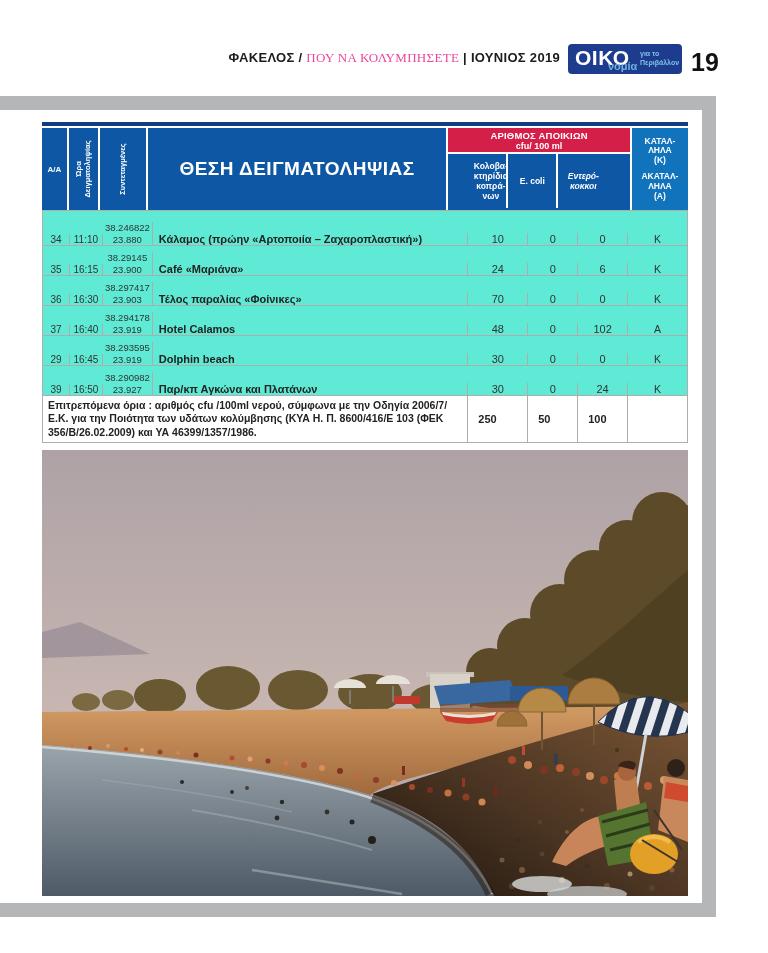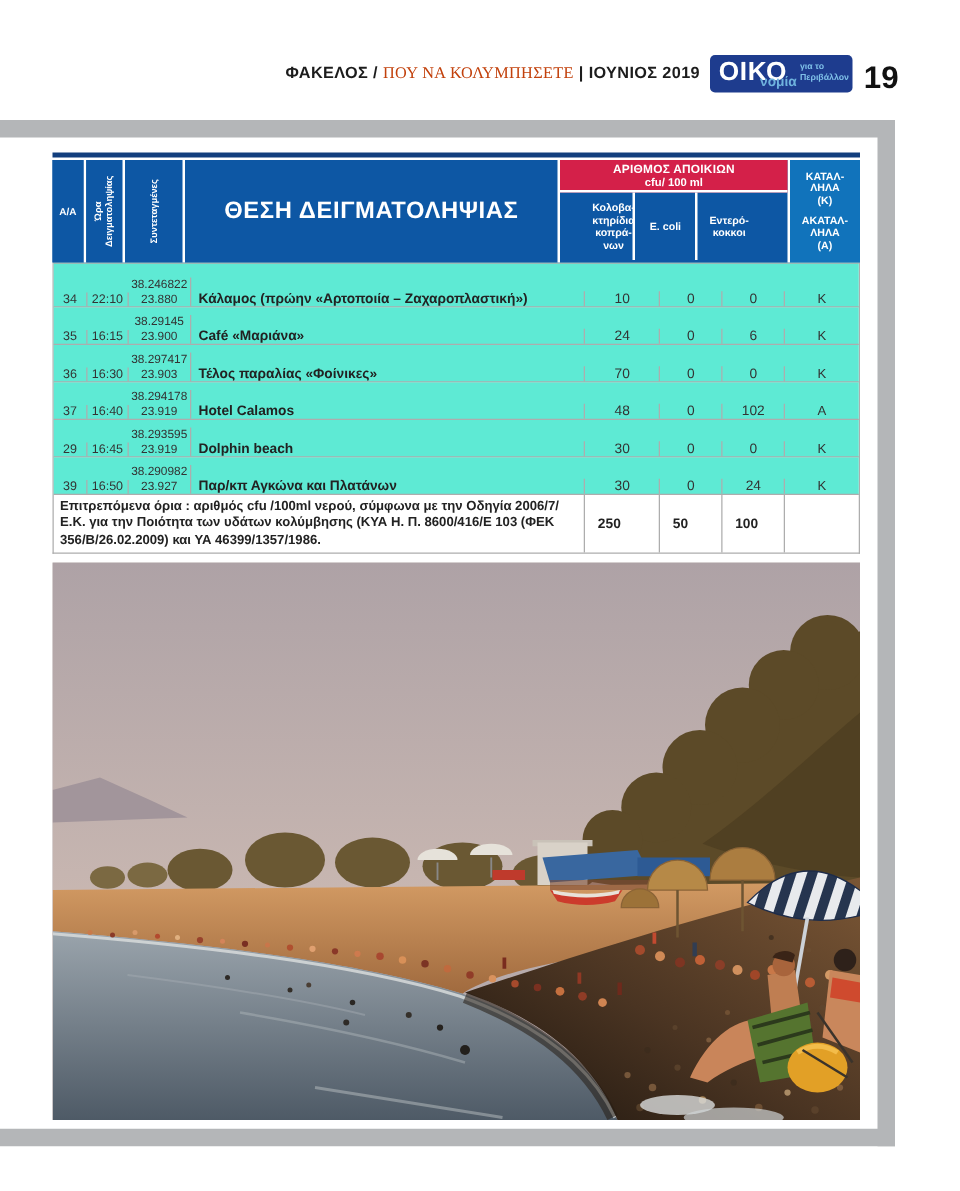--- a/index.html
+++ b/index.html
@@ -3,21 +3,21 @@
 <meta charset="utf-8">
 <style>
   html,body{margin:0;padding:0;background:#fff;}
   body{width:768px;height:953px;position:relative;overflow:hidden;
        font-family:"Liberation Sans",sans-serif;-webkit-font-smoothing:antialiased;}
 
   
   .masthead-text{position:absolute;top:50px;left:0;width:560px;text-align:right;
      font-size:13px;color:#1c1c1c;letter-spacing:.3px;white-space:nowrap;}
   .masthead-text .b{font-weight:bold;}
-  .masthead-text .serif{font-family:"Liberation Serif",serif;color:#c2410c;}
+  .masthead-text .serif{font-family:"Liberation Serif",serif;color:#ec4899;}
   .logo{position:absolute;left:568px;top:44px;width:114px;height:30px;background:#1e3c8e;
      border-radius:4px;}
   .logo .main{position:absolute;left:7px;top:2px;font-size:21px;font-weight:bold;color:#ffffff;letter-spacing:.5px;}
   .logo .sub{position:absolute;left:40px;top:16px;font-size:11px;font-weight:bold;color:#6fb3de;}
   .logo .tag{position:absolute;left:72px;top:6px;font-size:7px;line-height:8.5px;font-weight:bold;color:#7fc0e8;text-align:left;}
   .pagenum{position:absolute;left:691px;top:48px;font-size:25px;font-weight:bold;color:#111;}
 
   
   .bar{position:absolute;background:#b4b6b8;}
   .bar.top{left:0;top:96px;width:716px;height:14px;}
@@ -45,21 +45,21 @@
   .rot{position:absolute;left:50%;top:50%;transform:translate(-50%,-50%) rotate(-90deg);
        font-size:7.5px;font-weight:bold;line-height:1.25;text-align:center;white-space:pre-line;width:78px;}
   .redband{height:26px;background:#d42049;border-bottom:2px solid #fff;
            display:flex;flex-direction:column;align-items:center;justify-content:center;
            font-weight:bold;}
   .redband .l1{font-size:9.5px;letter-spacing:.2px;}
   .redband .l2{font-size:9px;}
   .sublabels{display:flex;height:54px;}
   .sublabels .sub{border-right:2px solid #fff;display:flex;align-items:center;justify-content:center;
        font-size:8.5px;font-weight:bold;text-align:center;line-height:1.2;white-space:pre-line;}
-  .sublabels .sub:last-child{border-right:none;}
+  .sublabels .sub:last-child{border-right:none;font-style:italic;}
   .sub.colo{width:60px;padding-left:27px;}
   .sub.ecoli{width:50px;}
   .sub.entero{width:50px;}
 
   .tbody{border-left:1px solid #adadad;border-right:1px solid #adadad;}
   .row{display:flex;min-height:30px;border-bottom:1px solid #adadad;align-items:flex-end;background:#5eead4;}
   .row:first-child{min-height:36px;border-top:1px solid #adadad;}
   .cell{border-right:1px solid #adadad;display:flex;align-items:center;justify-content:center;
         color:#333;font-size:10px;}
   .cell:last-child{border-right:none;}
@@ -140,21 +140,21 @@
 (Κ)</span>
       <span class="blk">ΑΚΑΤΑΛ-
 ΛΗΛΑ
 (Α)</span>
     </div>
   </div>
 
   <div class="tbody">
     <div class="row">
       <div class="cell c-aa">34</div>
-      <div class="cell c-time">22:10</div>
+      <div class="cell c-time">11:10</div>
       <div class="cell c-coords">
         <span>38.246822</span>
         <span>23.880</span>
       </div>
       <div class="cell c-site">Κάλαμος (πρώην «Αρτοποιία – Ζαχαροπλαστική»)</div>
       <div class="cell c-colo">10</div>
       <div class="cell c-ecoli">0</div>
       <div class="cell c-entero">0</div>
       <div class="cell c-suit">Κ</div>
     </div>

